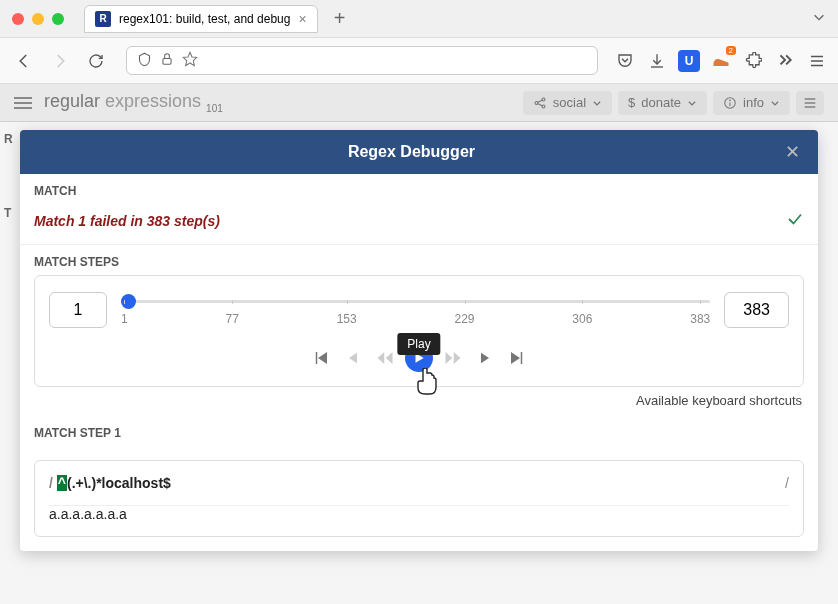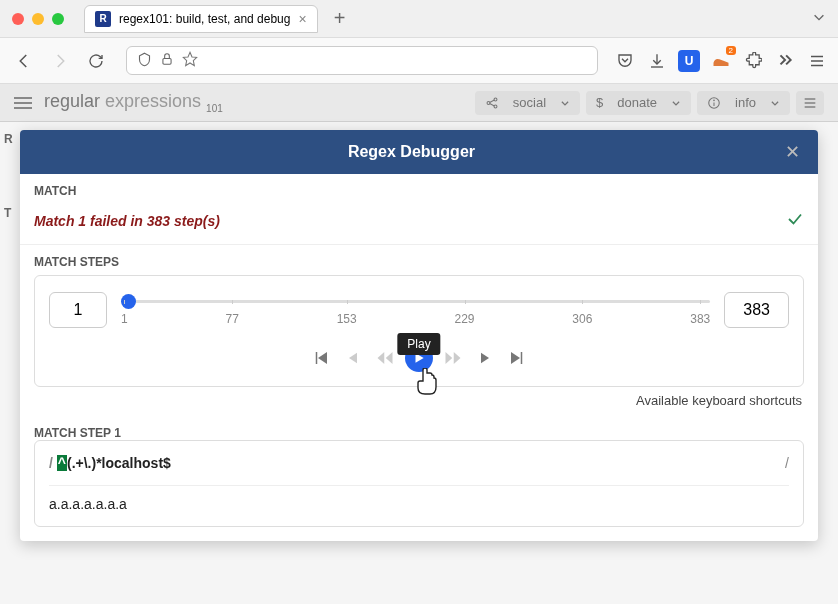--- a/index.html
+++ b/index.html
@@ -33,21 +33,21 @@
     .ico-badge { position: absolute; top: -4px; right: -4px; background: #f97316; color: white; font-size: 8px; border-radius: 3px; padding: 0 3px; }
 
     
     .site-header { height: 38px; background: #e9e9e9; display: flex; align-items: center; padding: 0 14px; gap: 12px; color: #7a7a7a; border-bottom: 1px solid #d0d0d0; }
     .hamburger { display: flex; flex-direction: column; gap: 3px; cursor: pointer; }
     .hamburger span { width: 18px; height: 2px; background: #888; }
     .logo { font-size: 18px; font-weight: 300; }
     .logo .light { font-weight: 300; color: #999; }
     .logo-sub { font-size: 10px; vertical-align: sub; }
     .hdr-right { margin-left: auto; display: flex; gap: 6px; }
-    .hdr-chip { display: flex; align-items: center; gap: 14px; background: #dedede; border-radius: 4px; padding: 4px 10px; font-size: 13px; color: #757575; cursor: pointer; }
+    .hdr-chip { display: flex; align-items: center; gap: 6px; background: #dedede; border-radius: 4px; padding: 4px 10px; font-size: 13px; color: #757575; cursor: pointer; }
 
     
     .page-backdrop { position: relative; background: #f5f5f5; height: calc(604px - 38px - 46px - 38px); }
     .bd-label { position: absolute; color: #666; font-size: 12px; font-weight: 700; padding: 8px 4px; }
 
     
     .modal { position: absolute; left: 20px; right: 20px; top: 8px; background: #fff; border-radius: 4px; box-shadow: 0 4px 16px rgba(0,0,0,0.2); overflow: hidden; }
     .modal-header { background: #2d4f82; color: #fff; padding: 11px 18px; display: flex; align-items: center; }
     .modal-title { flex: 1; text-align: center; font-size: 16px; font-weight: 600; }
     .modal-close { color: #bbb; font-size: 18px; cursor: pointer; }
@@ -78,21 +78,21 @@
     .cursor-icon { position: absolute; left: 50%; top: 92px; transform: translateX(-6px); pointer-events: none; font-size: 24px; }
 
     .kb-link { text-align: right; padding: 6px 16px 8px; color: #444; font-size: 13px; cursor: pointer; }
 
     .stepview { margin: 10px 14px 14px; }
     .codebox { border: 1px solid #ddd; border-radius: 6px; padding: 14px; font-family: "Menlo", "Consolas", monospace; font-size: 14px; color: #222; }
     .codebox .slash { color: #888; }
     .hl { background: #0a7a3a; color: #fff; padding: 0 1px; }
     .regex-line { display: flex; }
     .regex-content { flex: 1; font-weight: bold; }
-    .test-line { margin-top: 14px; border-top: 1px solid #eee; padding-top: 10px; }
+    .test-line { margin-top: 14px; border-top: 1px solid #eee; padding-top: 0; }
   </style>
 </head>
 <body>
 
 <div class="browser-chrome">
   <div class="titlebar">
     <div class="traffic-lights">
       <div class="traffic-light tl-red"></div>
       <div class="traffic-light tl-yellow"></div>
       <div class="traffic-light tl-green"></div>
@@ -332,21 +332,21 @@
       <div class="cursor-icon">
         <svg width="28" height="30" viewBox="0 0 28 30">
             <path d="M10 2 V13 L7 13 Q5 13 5 15 V20 Q5 26 12 26 H17 Q23 26 23 19 V12 Q23 10 21 10 V9 Q21 7 19 7 V7 Q19 5 17 5 L14 5 V2 Q14 0 12 0 Q10 0 10 2 Z" fill="white" stroke="#222" stroke-width="1.4"></path>
           </svg>
       </div>
     </div>
 
     <div class="kb-link">Available keyboard shortcuts</div>
 
     <div class="stepview">
-      <div class="section-label" style="margin-bottom:0">MATCH STEP 1</div>
+      <div class="section-label" style="margin-bottom:20px">MATCH STEP 1</div>
       <div class="codebox">
         <div class="regex-line">
           <div class="regex-content"><span class="slash">/ </span><span class="hl">^</span><span>(.+\.)*localhost$</span></div>
           <span class="slash"> /</span>
         </div>
         <div class="test-line">a.a.a.a.a.a.a</div>
       </div>
     </div>
   </div>
 </div>

